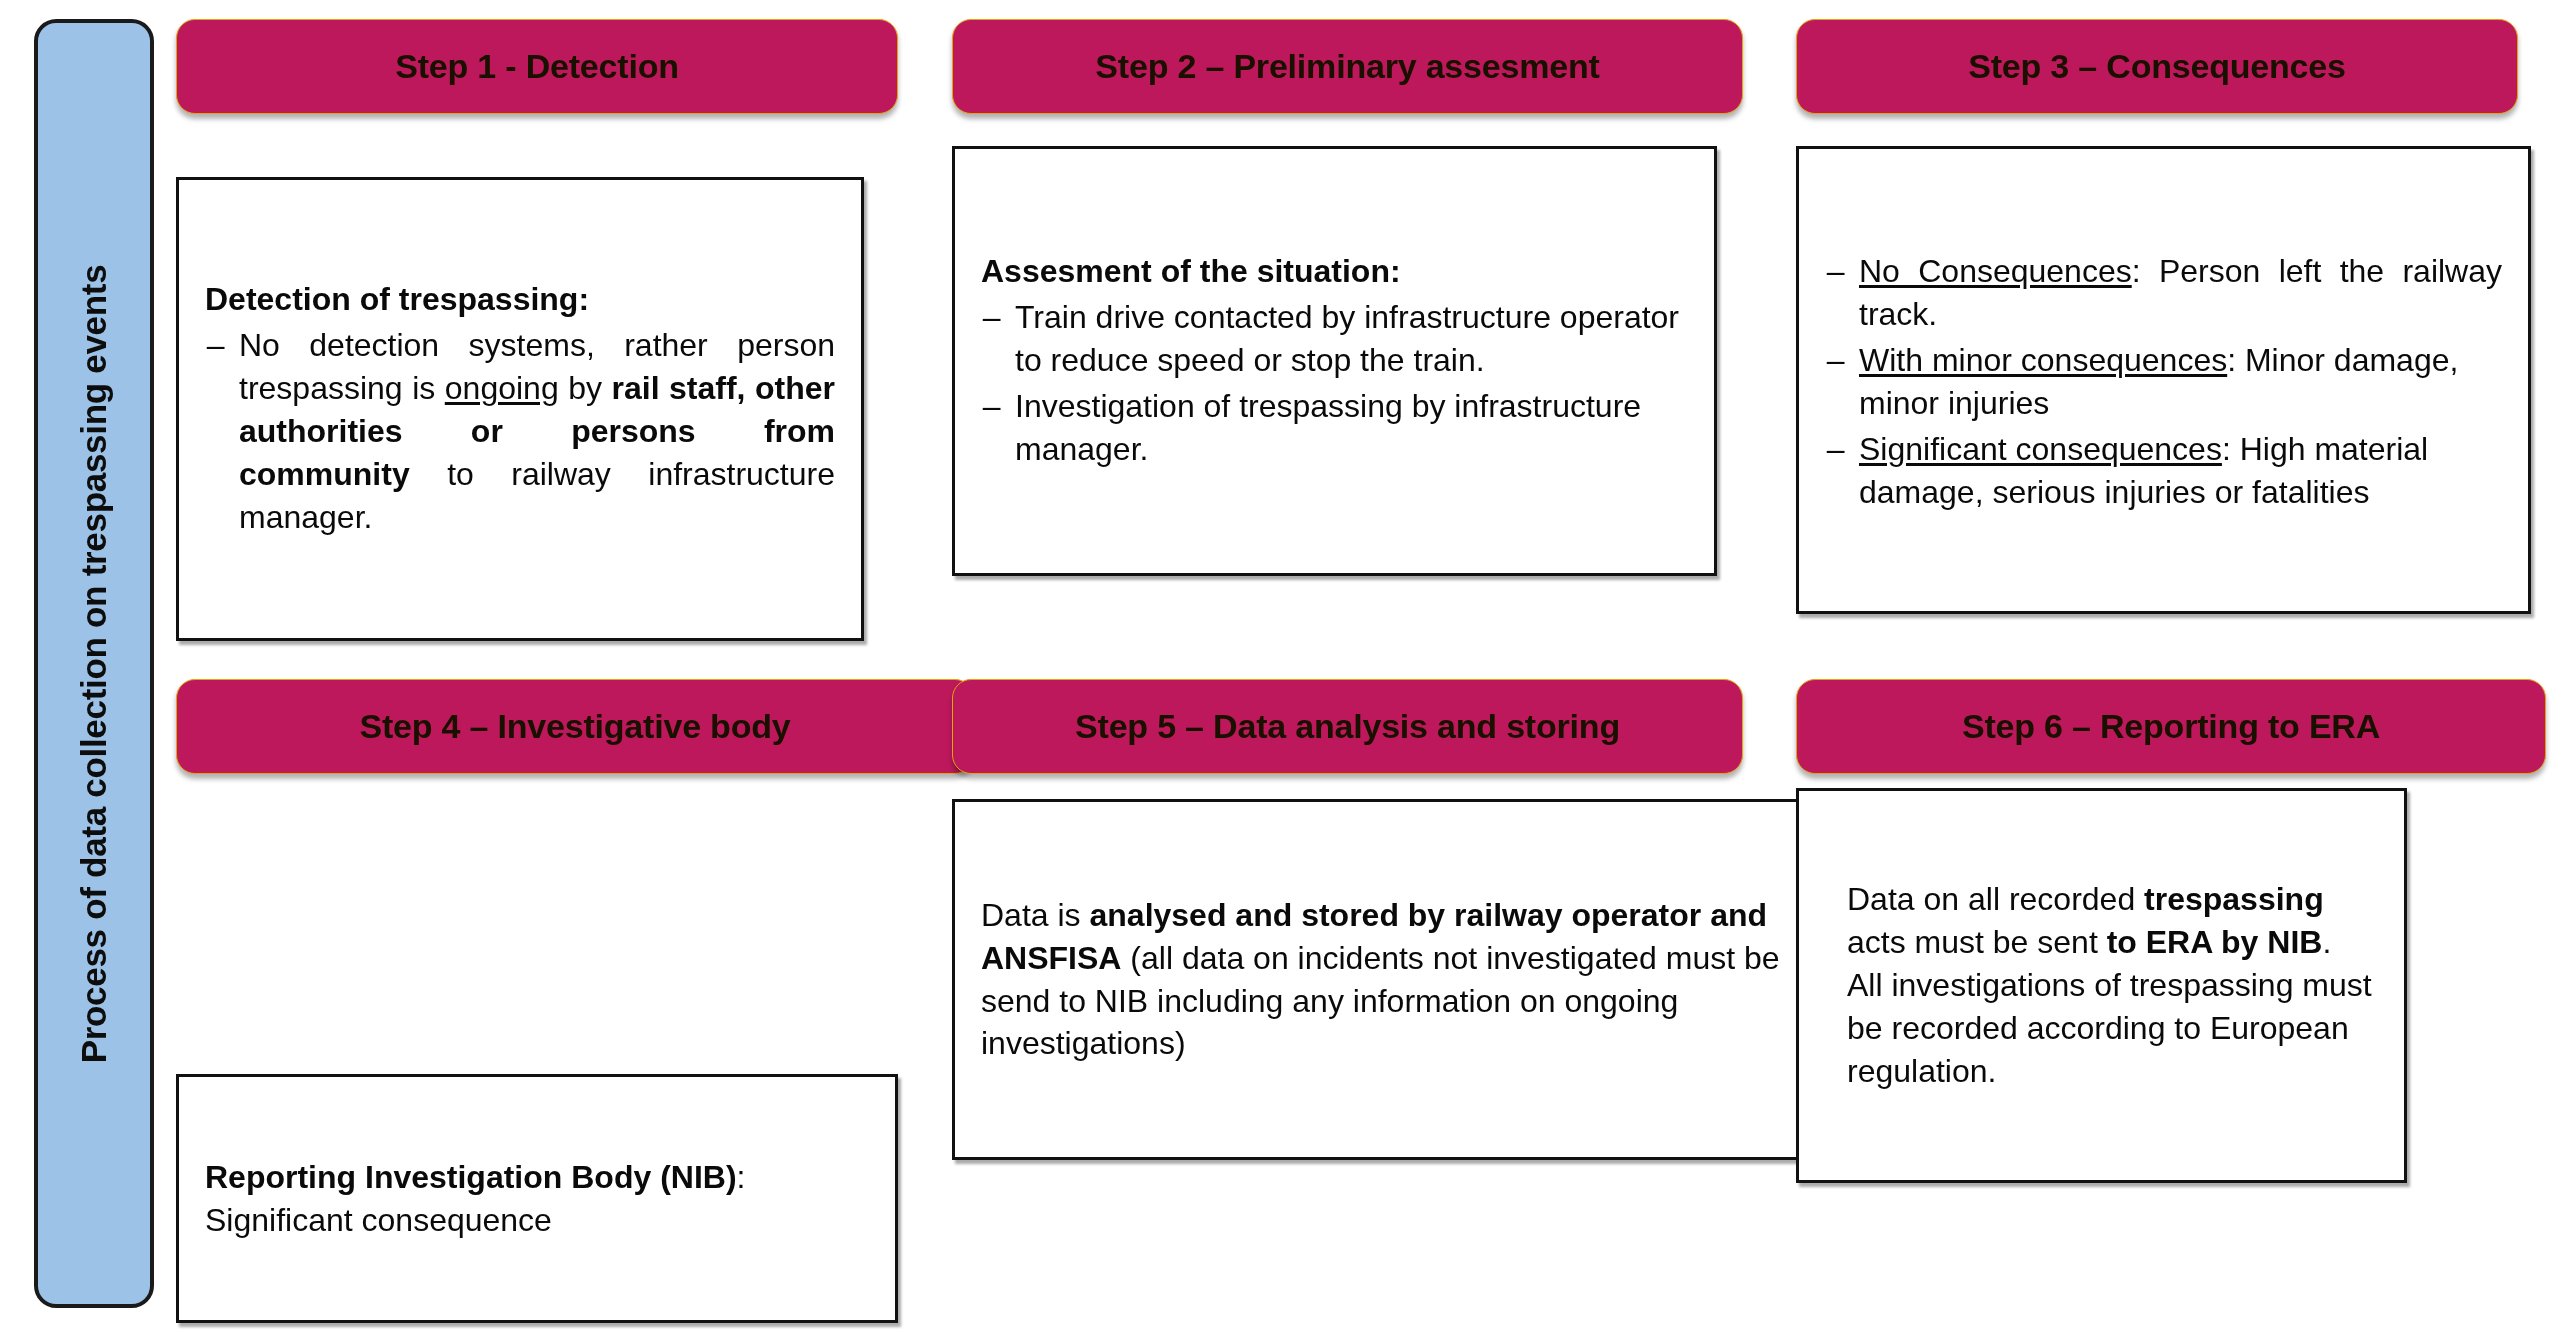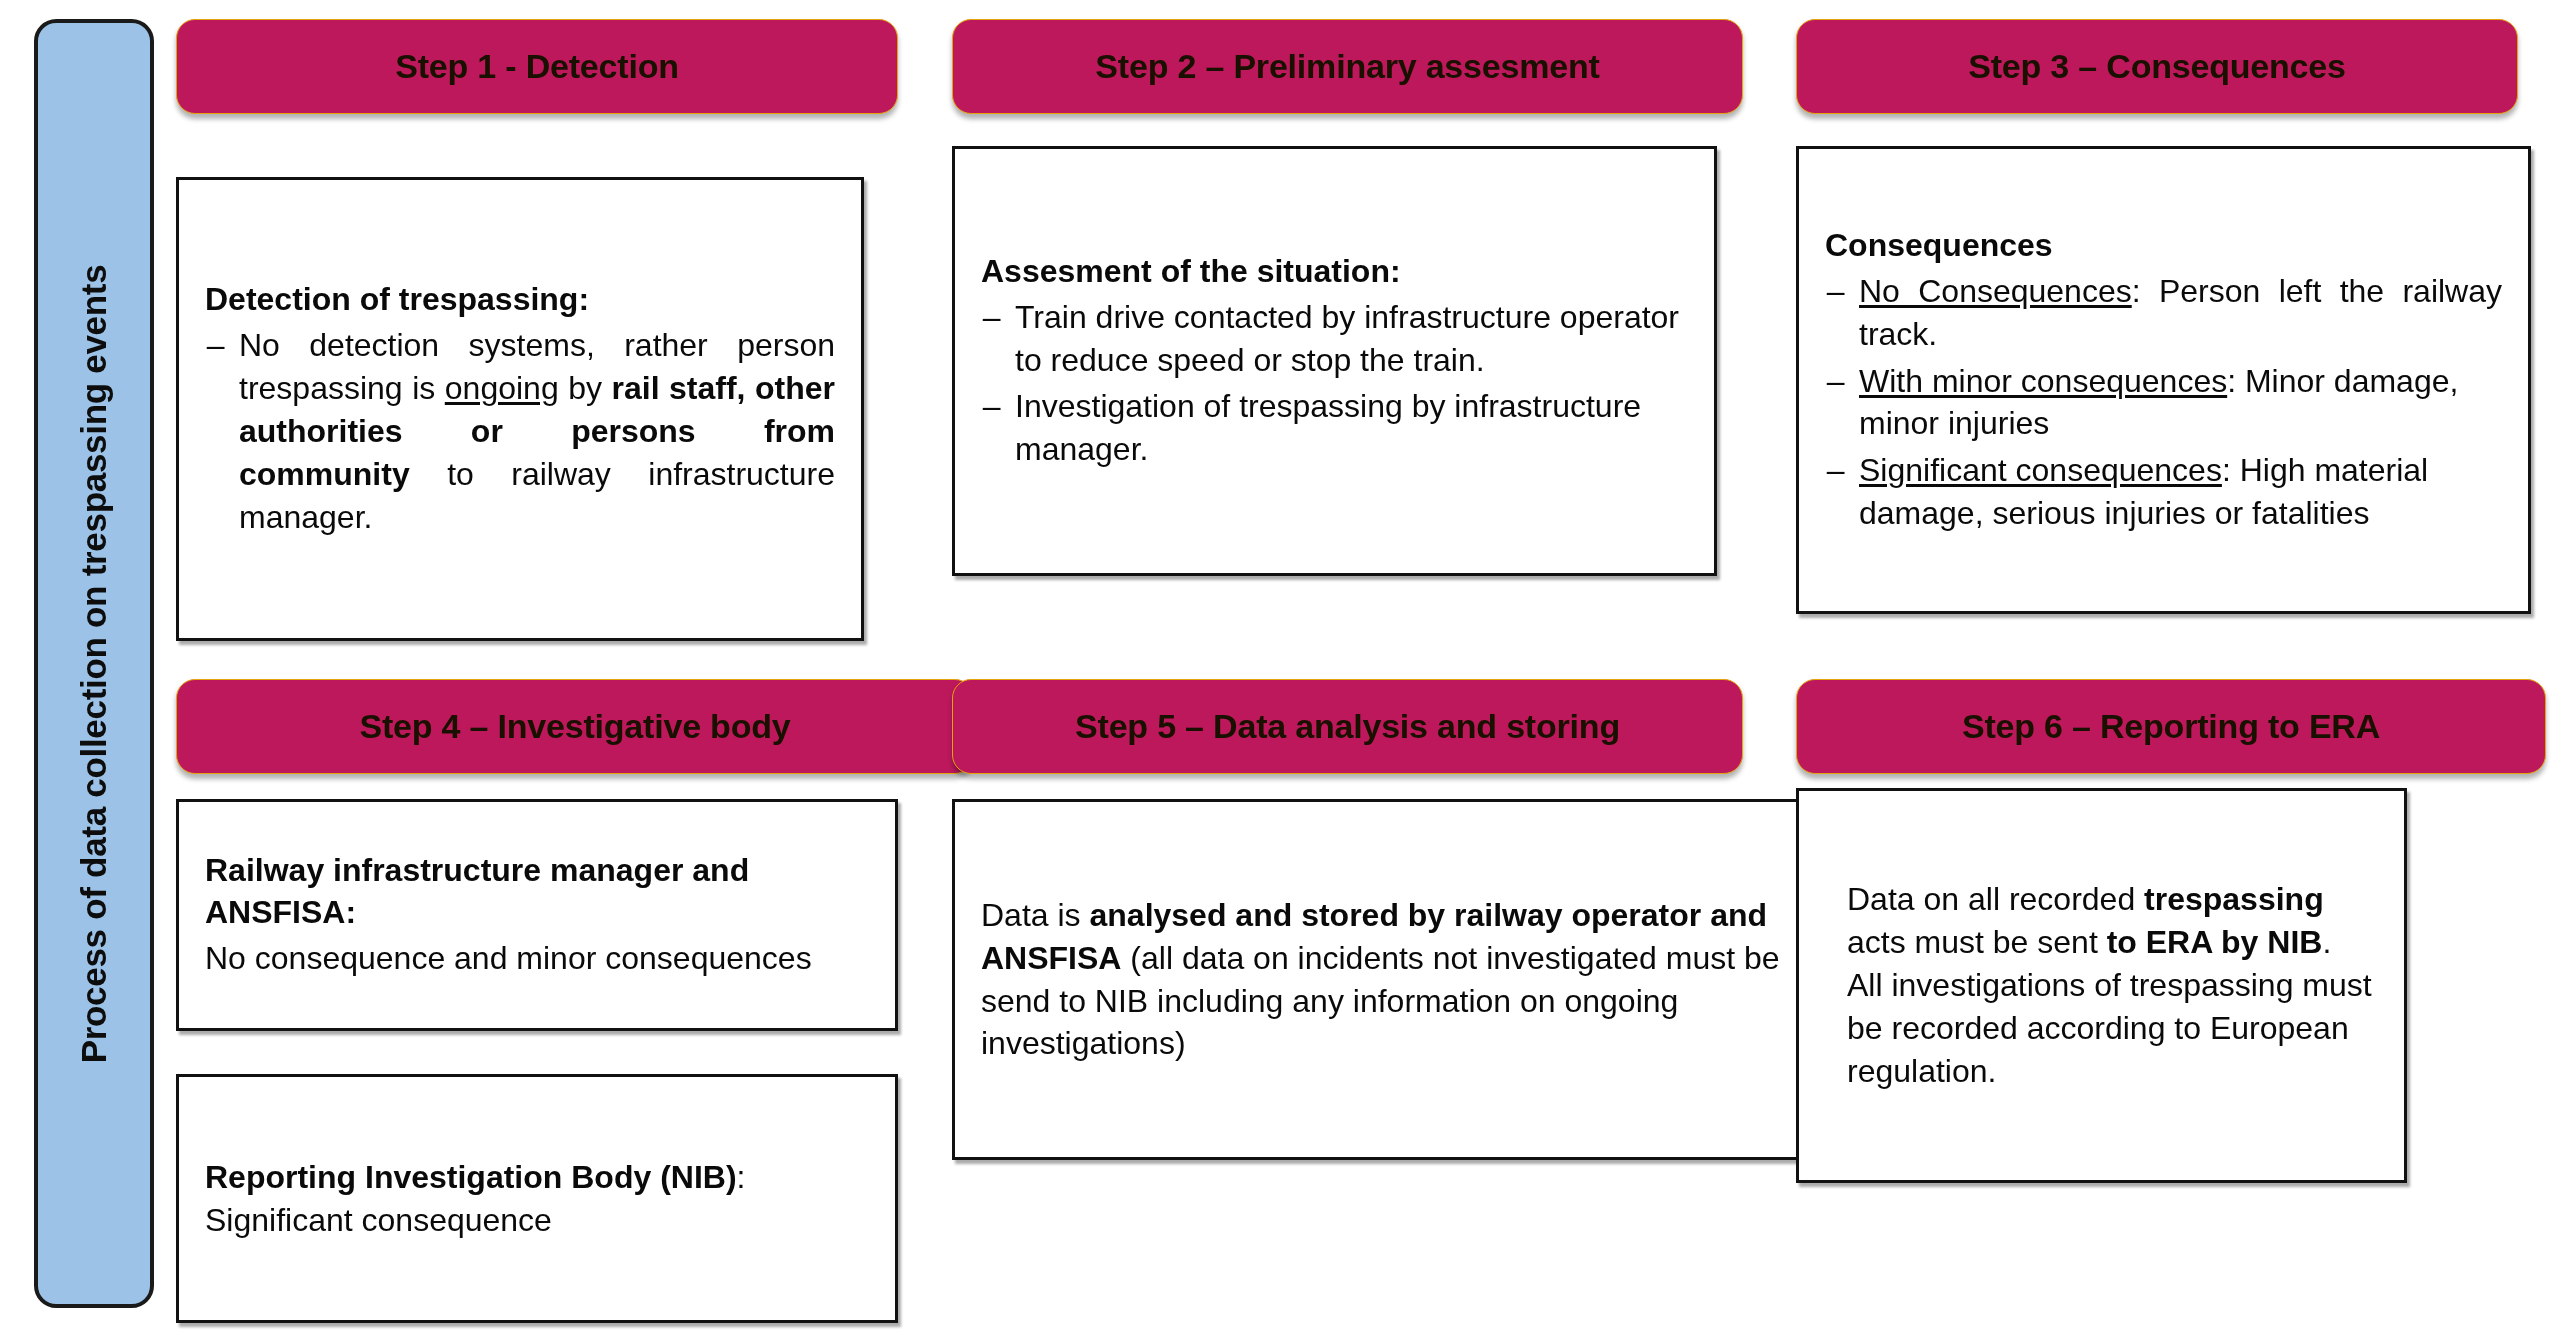--- a/index.html
+++ b/index.html
@@ -153,39 +153,32 @@
       </ul>
     </div>
   </div>
 
   <div class="step-header" id="h3">
     <span class="step-header-label">Step 3 – Consequences</span>
   </div>
 
   <div class="step-body" id="b3">
     <div class="body-inner">
-      <div class="lead">Consequences</div>
       <ul class="bullets">
         <li class="justify"><u>No Consequences</u><span>: Person left the railway track.</span></li>
         <li><u>With minor consequences</u><span>: Minor damage, minor injuries</span></li>
         <li><u>Significant consequences</u><span>: High material damage, serious injuries or fatalities</span></li>
       </ul>
     </div>
   </div>
 
   <div class="step-header" id="h4">
     <span class="step-header-label">Step 4 – Investigative body</span>
   </div>
 
-  <div class="step-body" id="b4a">
-    <div class="body-inner">
-      <div class="lead">Railway infrastructure manager and ANSFISA:</div>
-      <div class="para">No consequence and minor consequences</div>
-    </div>
-  </div>
 
   <div class="step-body" id="b4b">
     <div class="body-inner">
       <div class="para"><b>Reporting Investigation Body (NIB)</b><span>: Significant consequence</span></div>
     </div>
   </div>
 
   <div class="step-header" id="h5">
     <span class="step-header-label">Step 5 – Data analysis and storing</span>
   </div>

